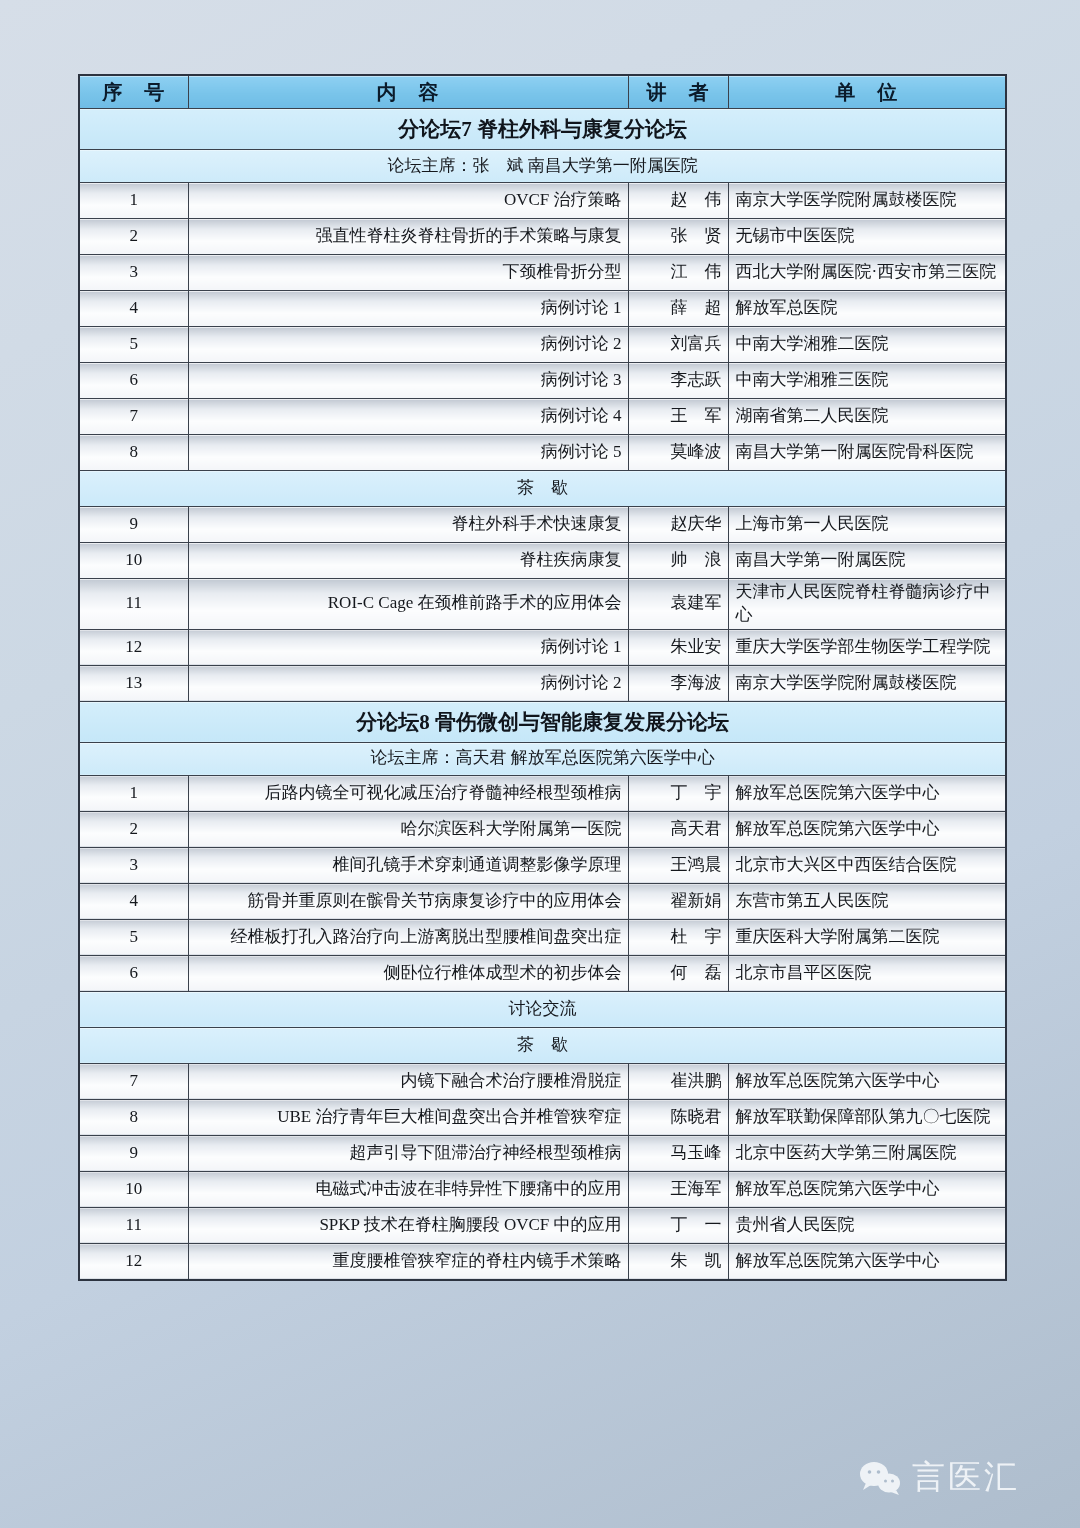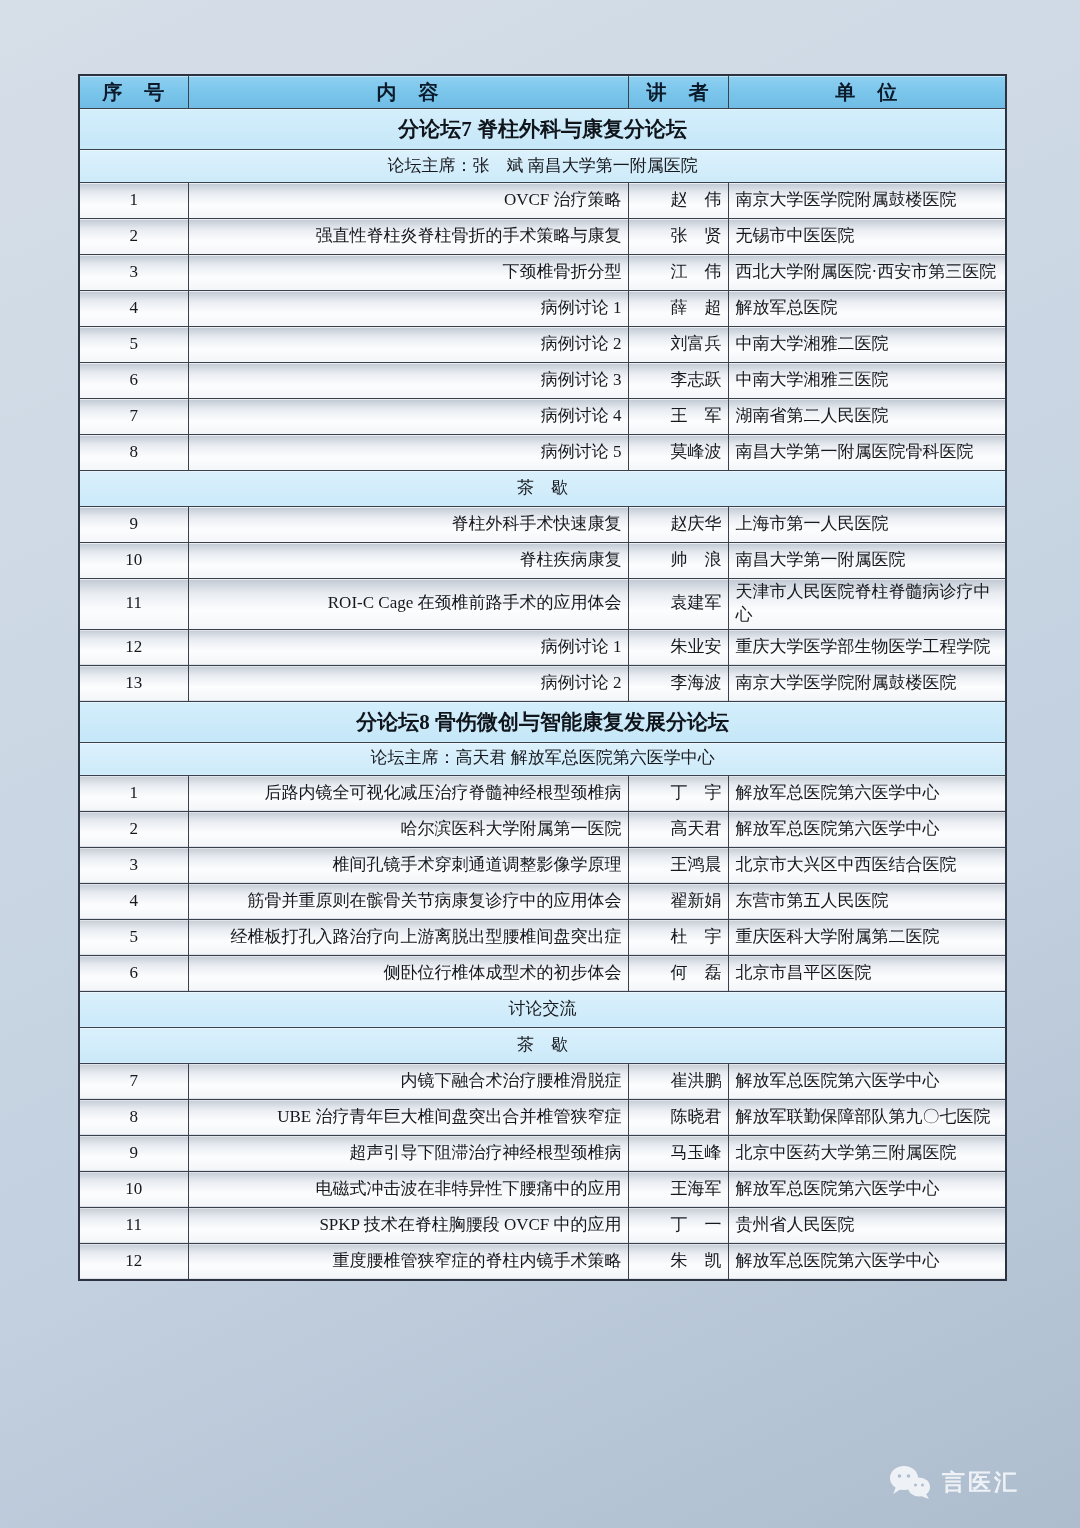--- a/index.html
+++ b/index.html
@@ -59,21 +59,21 @@
   tr.item-row td.c-speaker{text-align:right;}
   tr.item-row td.c-affiliation{text-align:left;padding-left:7px;}
 
   .watermark{
     position:absolute;right:60px;bottom:28px;
     display:flex;align-items:center;gap:10px;
     color:#f4f7fa;opacity:.92;
   }
   .watermark .brand{
     font-family:"Liberation Sans","DejaVu Sans",sans-serif;
-    font-size:23px;letter-spacing:3px;font-weight:700;
+    font-size:33px;letter-spacing:3px;font-weight:400;
   }
   .wechat-icon{display:inline-block;width:44px;height:36px;}
 </style>
 </head>
 <body>
 
 <div class="page">
 
   <table class="program">
     <colgroup>

